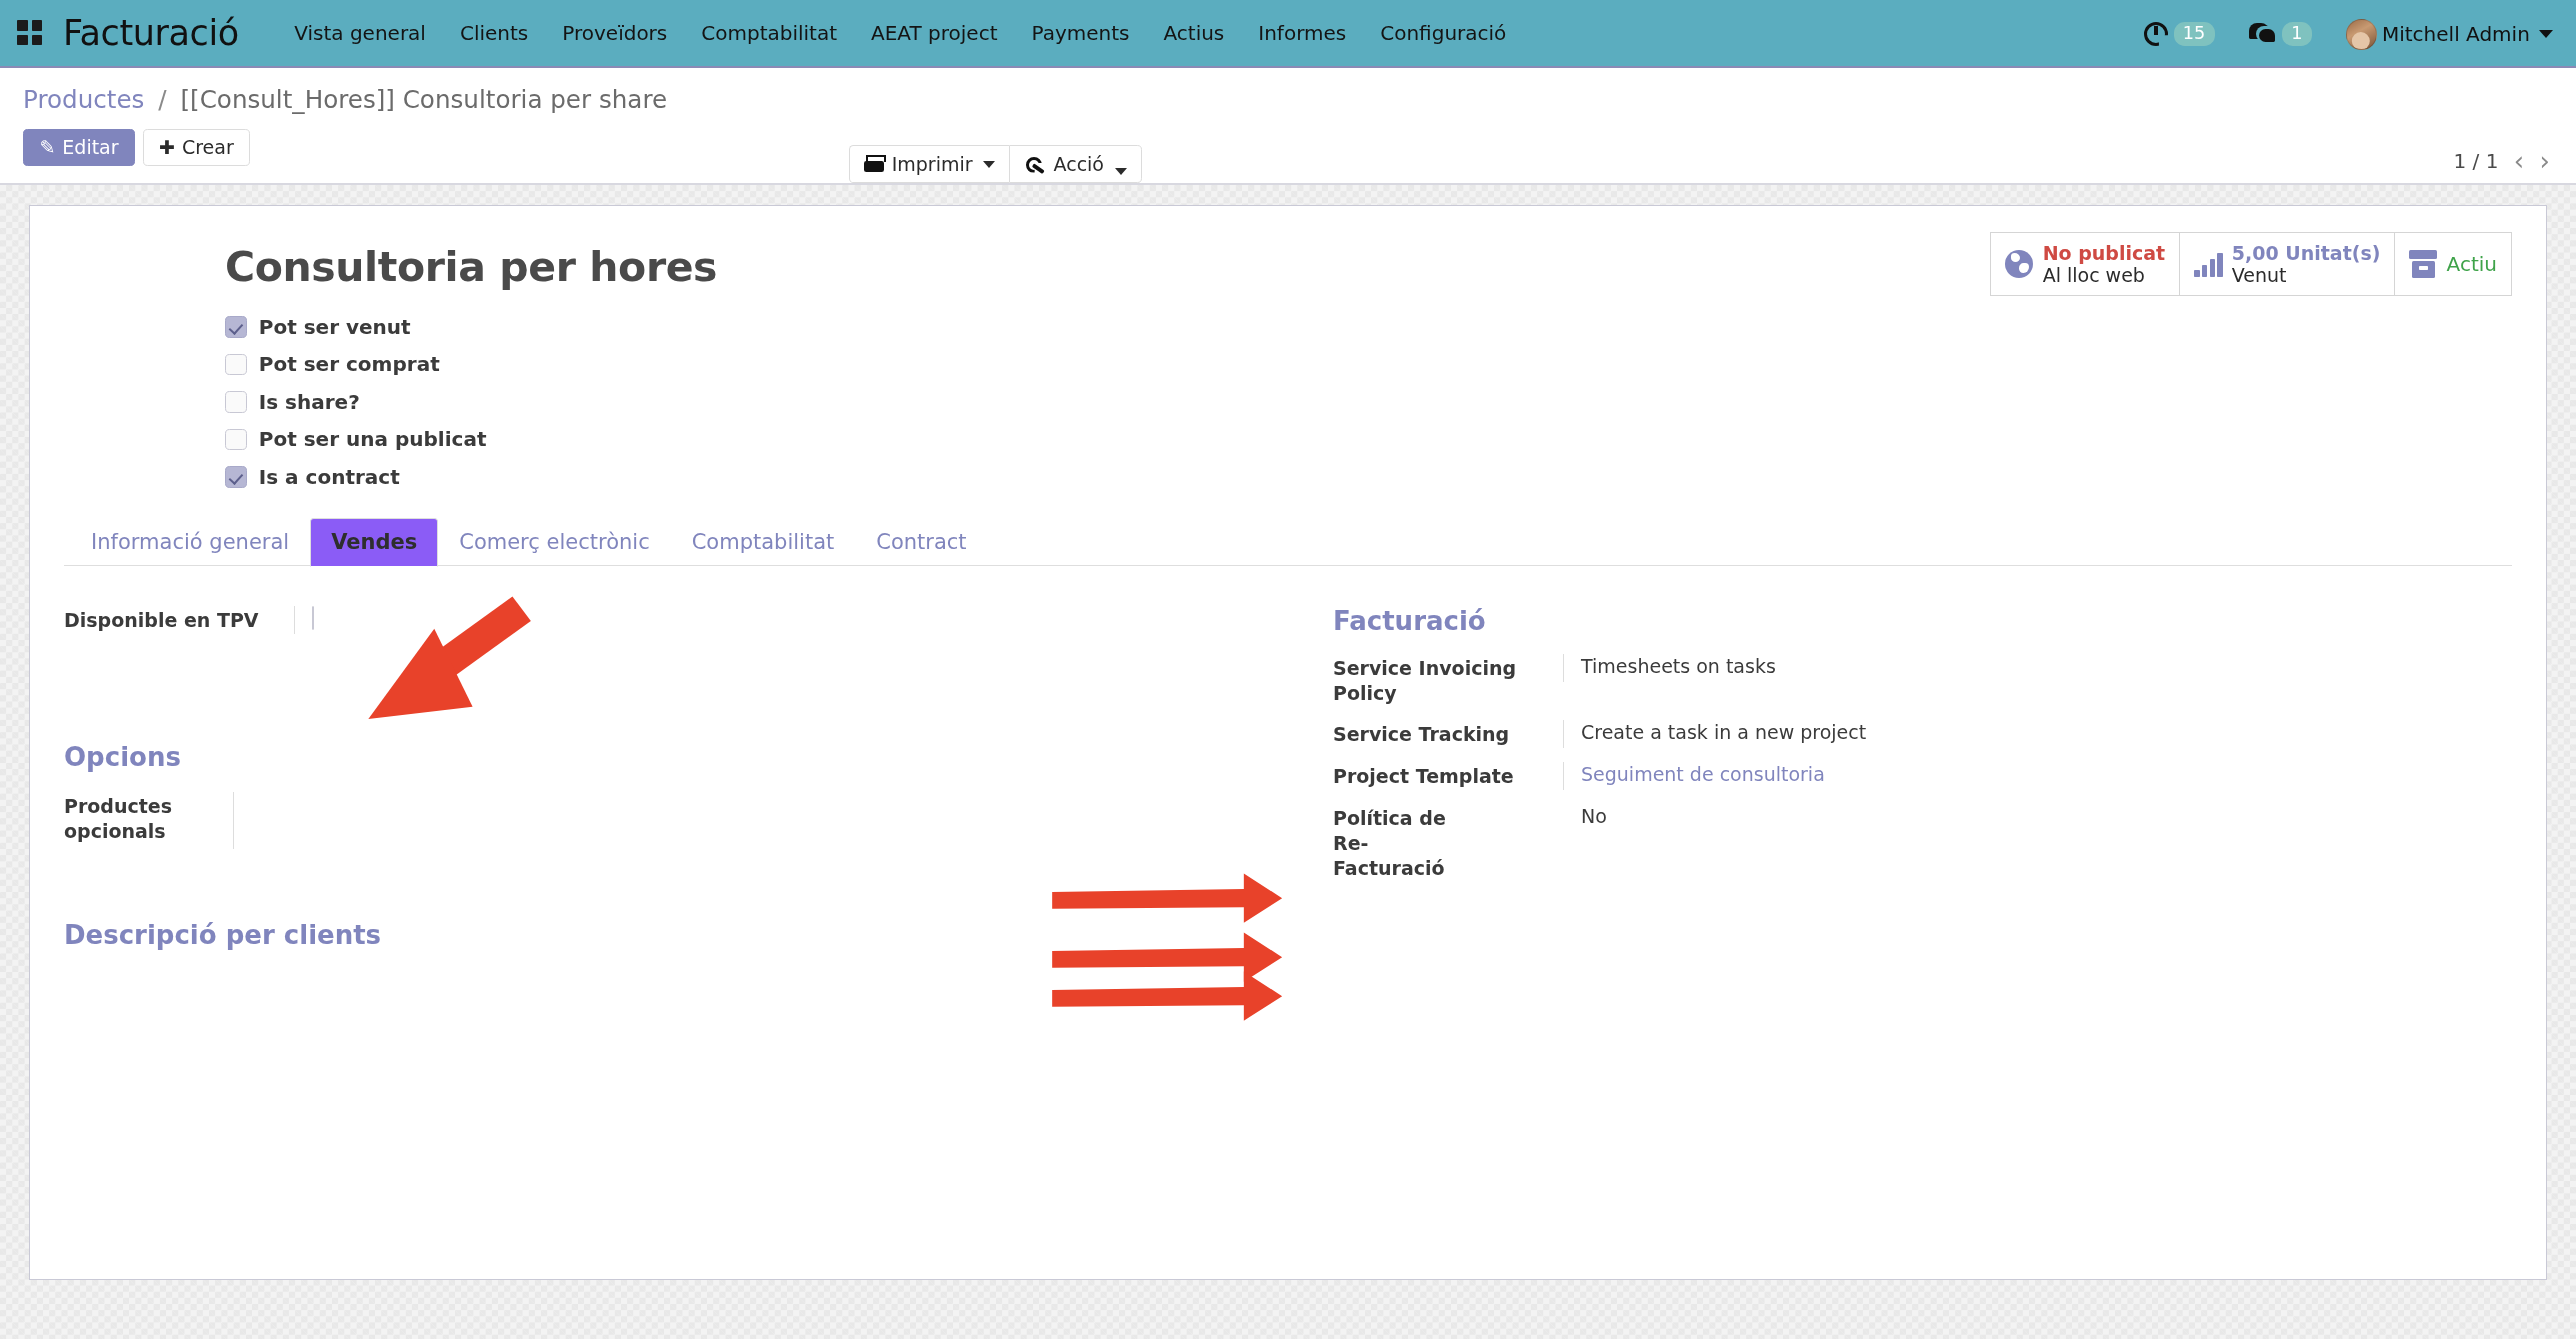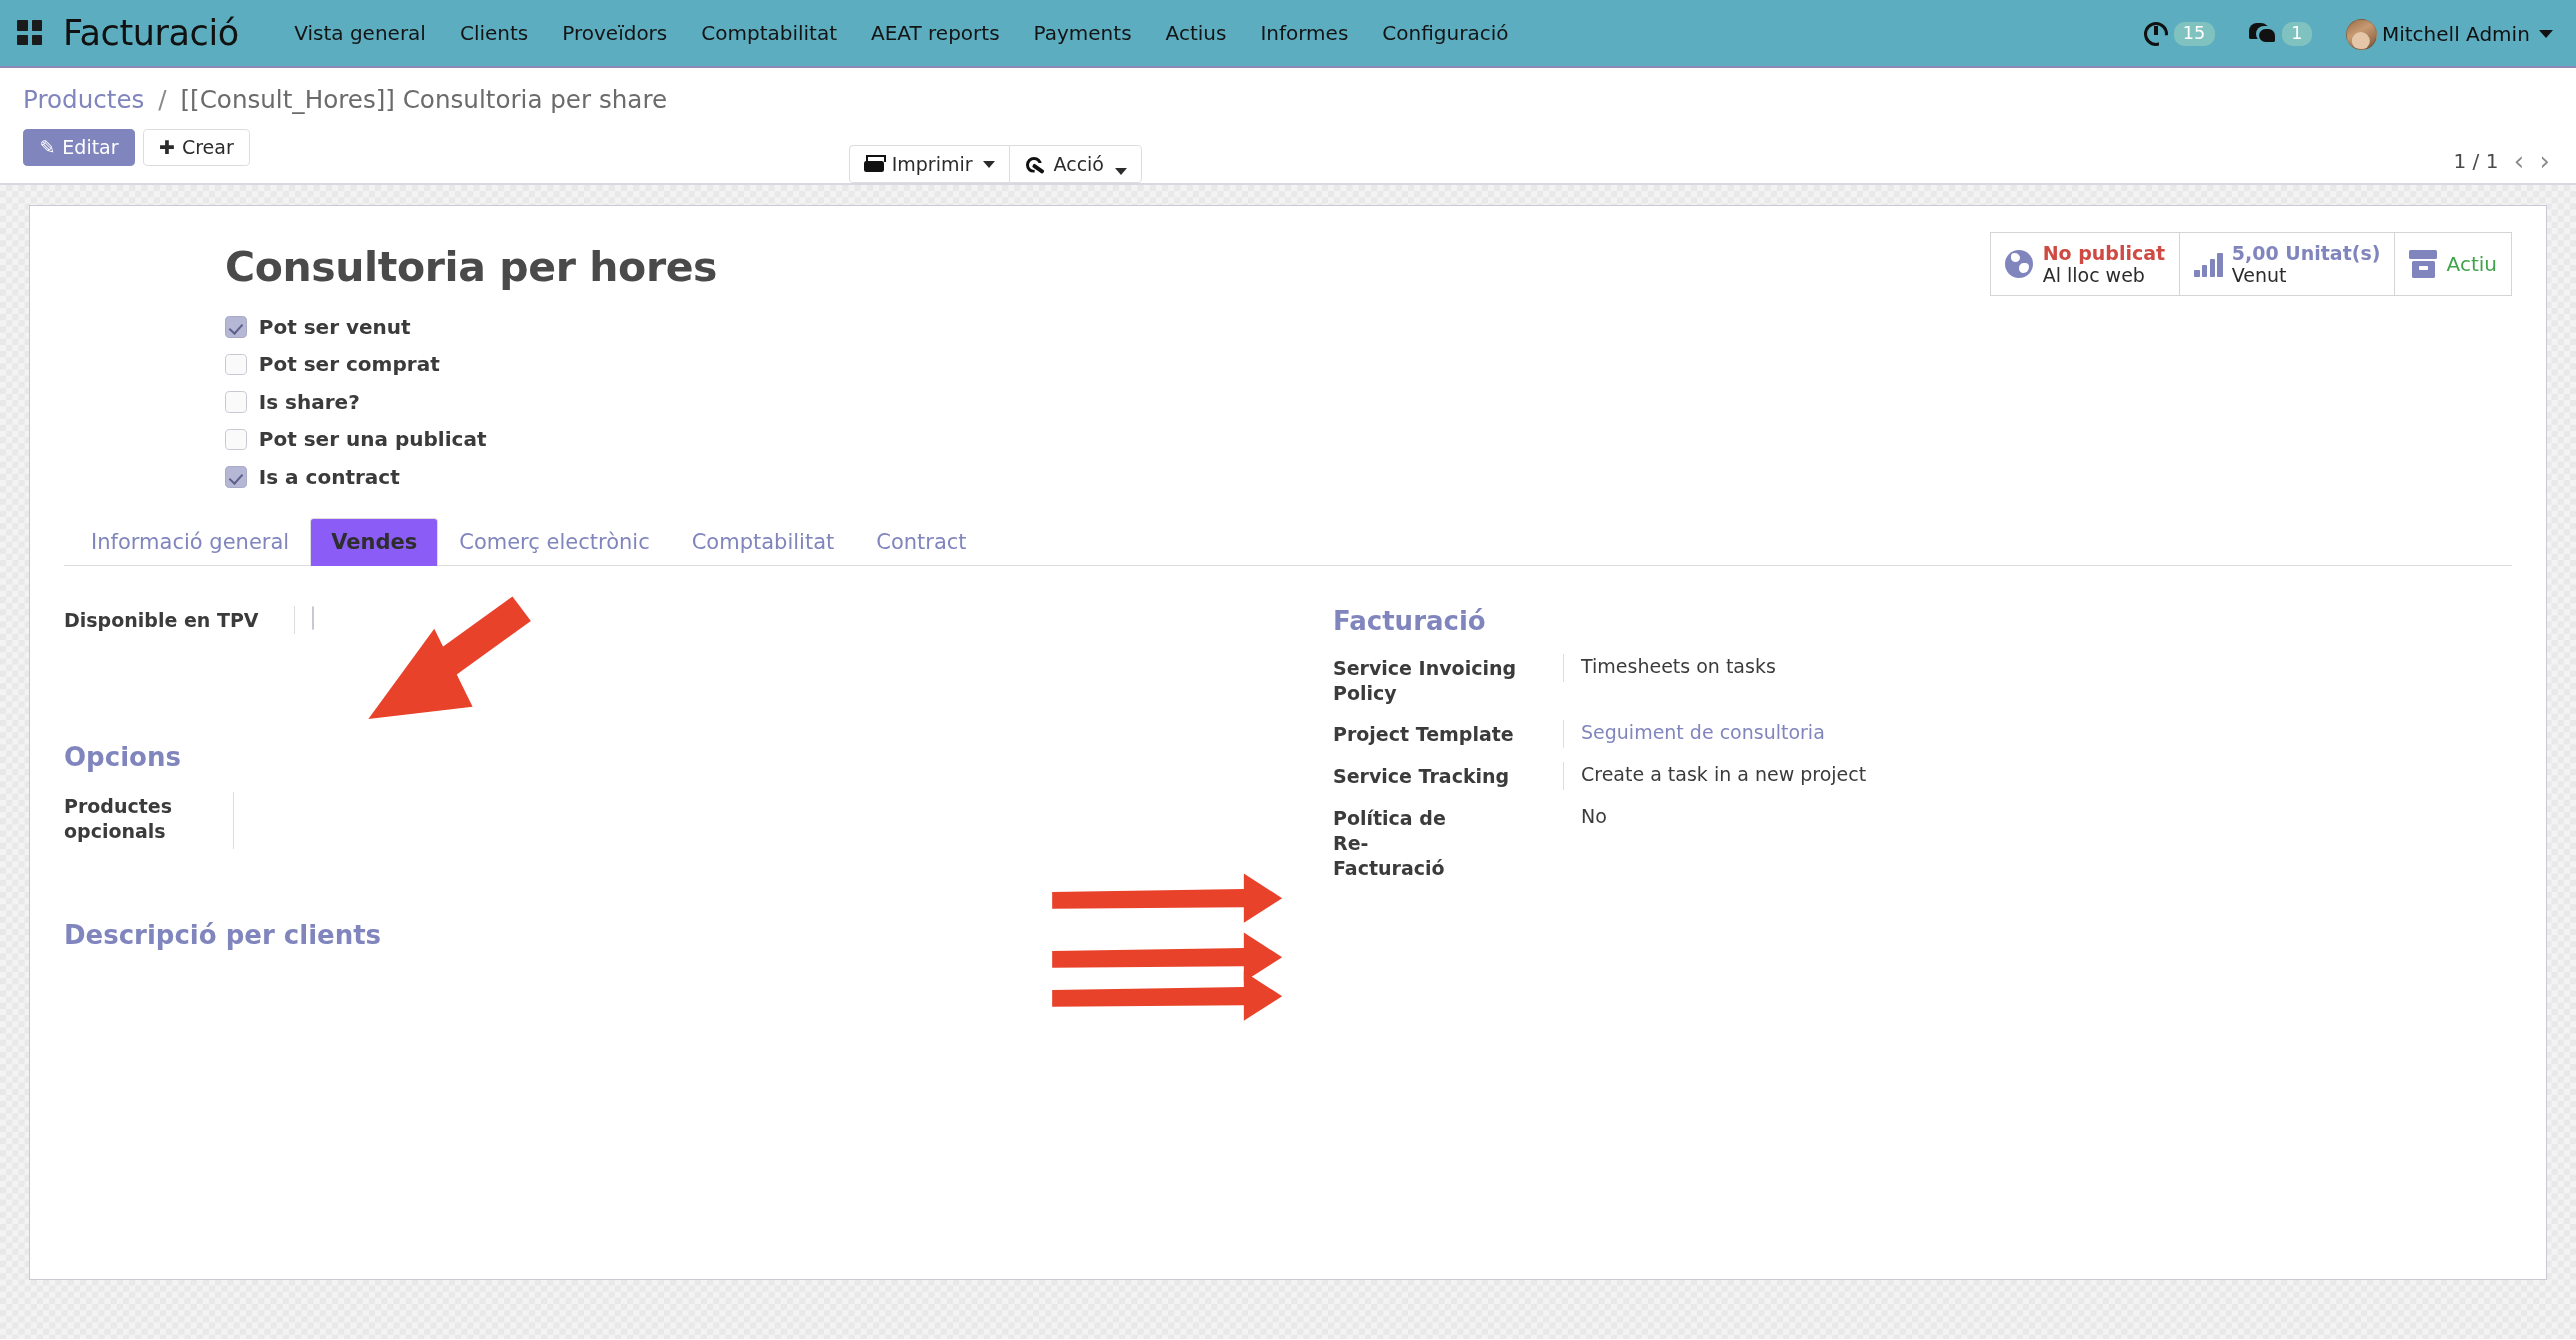--- a/index.html
+++ b/index.html
@@ -350,21 +350,21 @@
       <i></i>
       <i></i>
   </div>
   <div class="brand">Facturació</div>
 
   <div class="menu-items">
     <div class="mi">Vista general</div>
     <div class="mi">Clients</div>
     <div class="mi">Proveïdors</div>
     <div class="mi">Comptabilitat</div>
-    <div class="mi">AEAT reports</div>
+    <div class="mi">AEAT project</div>
     <div class="mi">Payments</div>
     <div class="mi">Actius</div>
     <div class="mi">Informes</div>
     <div class="mi">Configuració</div>
   </div>
 
   <div class="nav-right">
     <div class="sysitem">
       <span class="clock-ic"></span>
       <span class="badge-pill">15</span>
@@ -509,26 +509,26 @@
       </div>
 
       <div class="col right">
         <div class="grp-title rt">Facturació</div>
 
         <div class="frow">
           <div class="flabel">Service Invoicing Policy</div>
           <div class="fval">Timesheets on tasks</div>
         </div>
         <div class="frow">
+          <div class="flabel">Service Tracking</div>
+          <div class="fval">Create a task in a new project</div>
+        </div>
+        <div class="frow">
           <div class="flabel">Project Template</div>
           <div class="fval link">Seguiment de consultoria</div>
-        </div>
-        <div class="frow">
-          <div class="flabel">Service Tracking</div>
-          <div class="fval">Create a task in a new project</div>
         </div>
         <div class="frow">
           <div class="flabel" style="width:131px">Política de Re-Facturació</div>
           <div class="fval" style="border-left:none;padding-left:117px">No</div>
         </div>
       </div>
     </div>
   </div>
 
   <svg class="diag-arrow" style="left:284px; top:399px;" width="253" height="169" viewBox="0 0 330 220">

